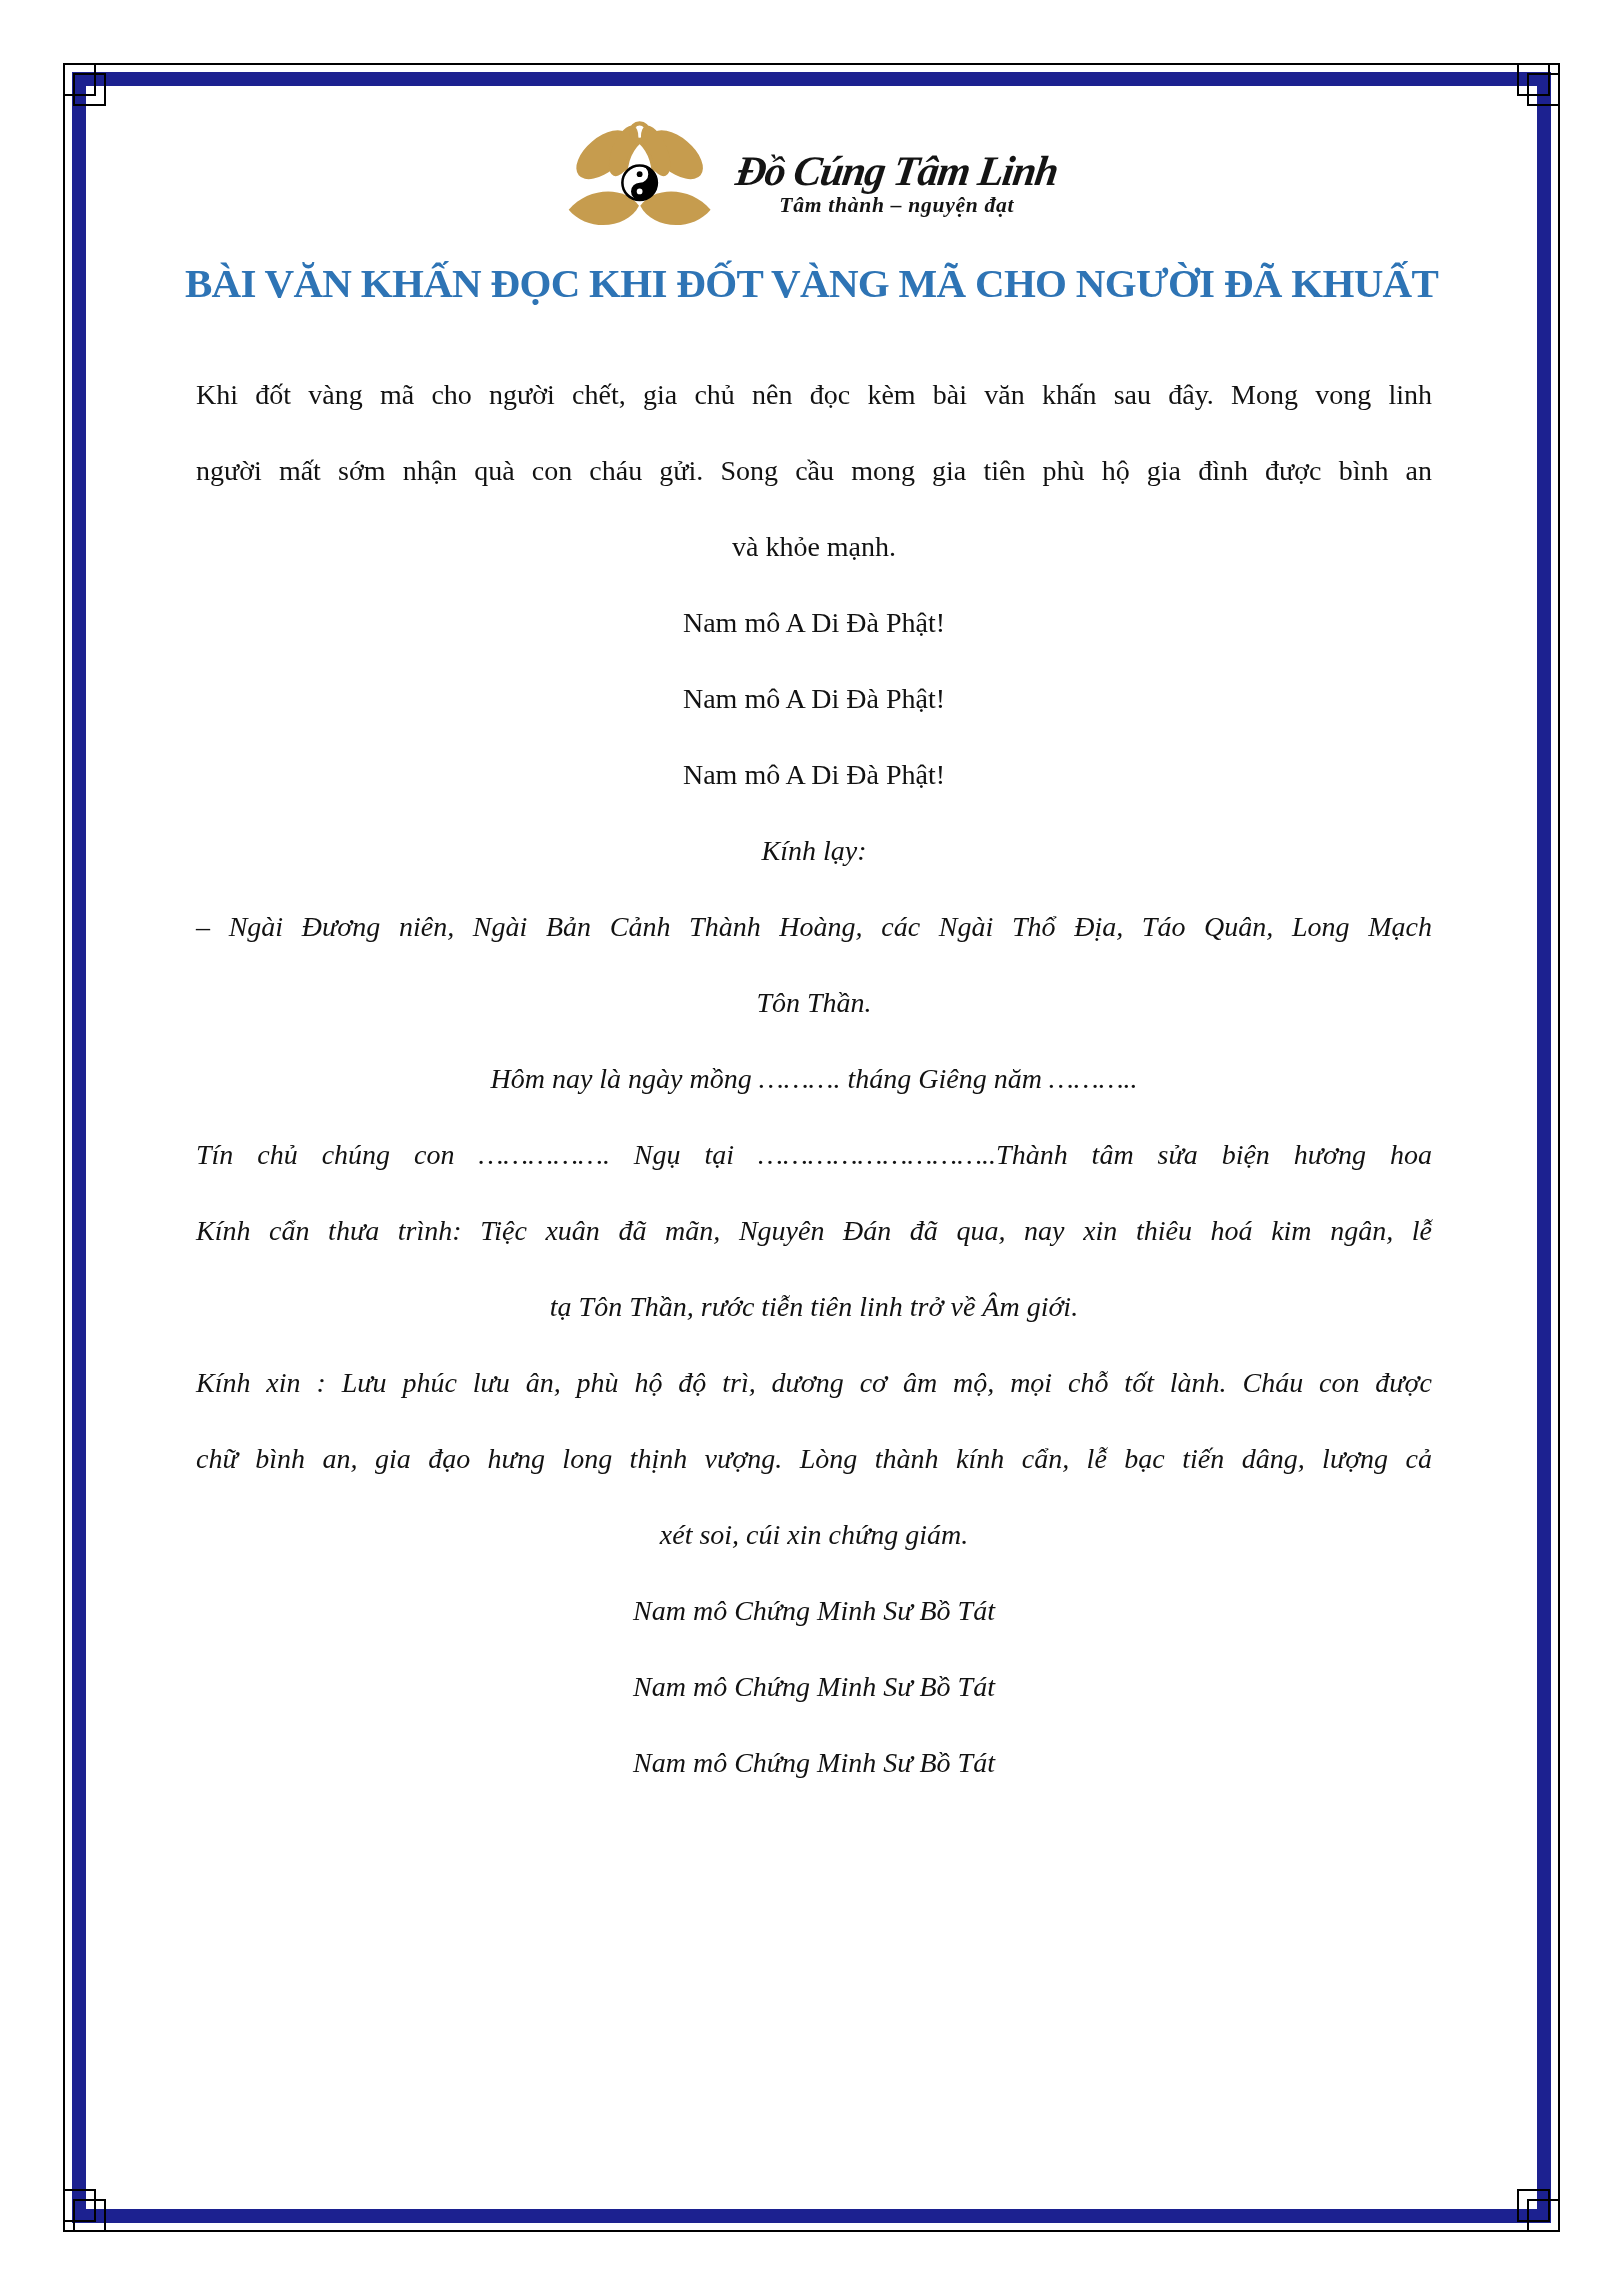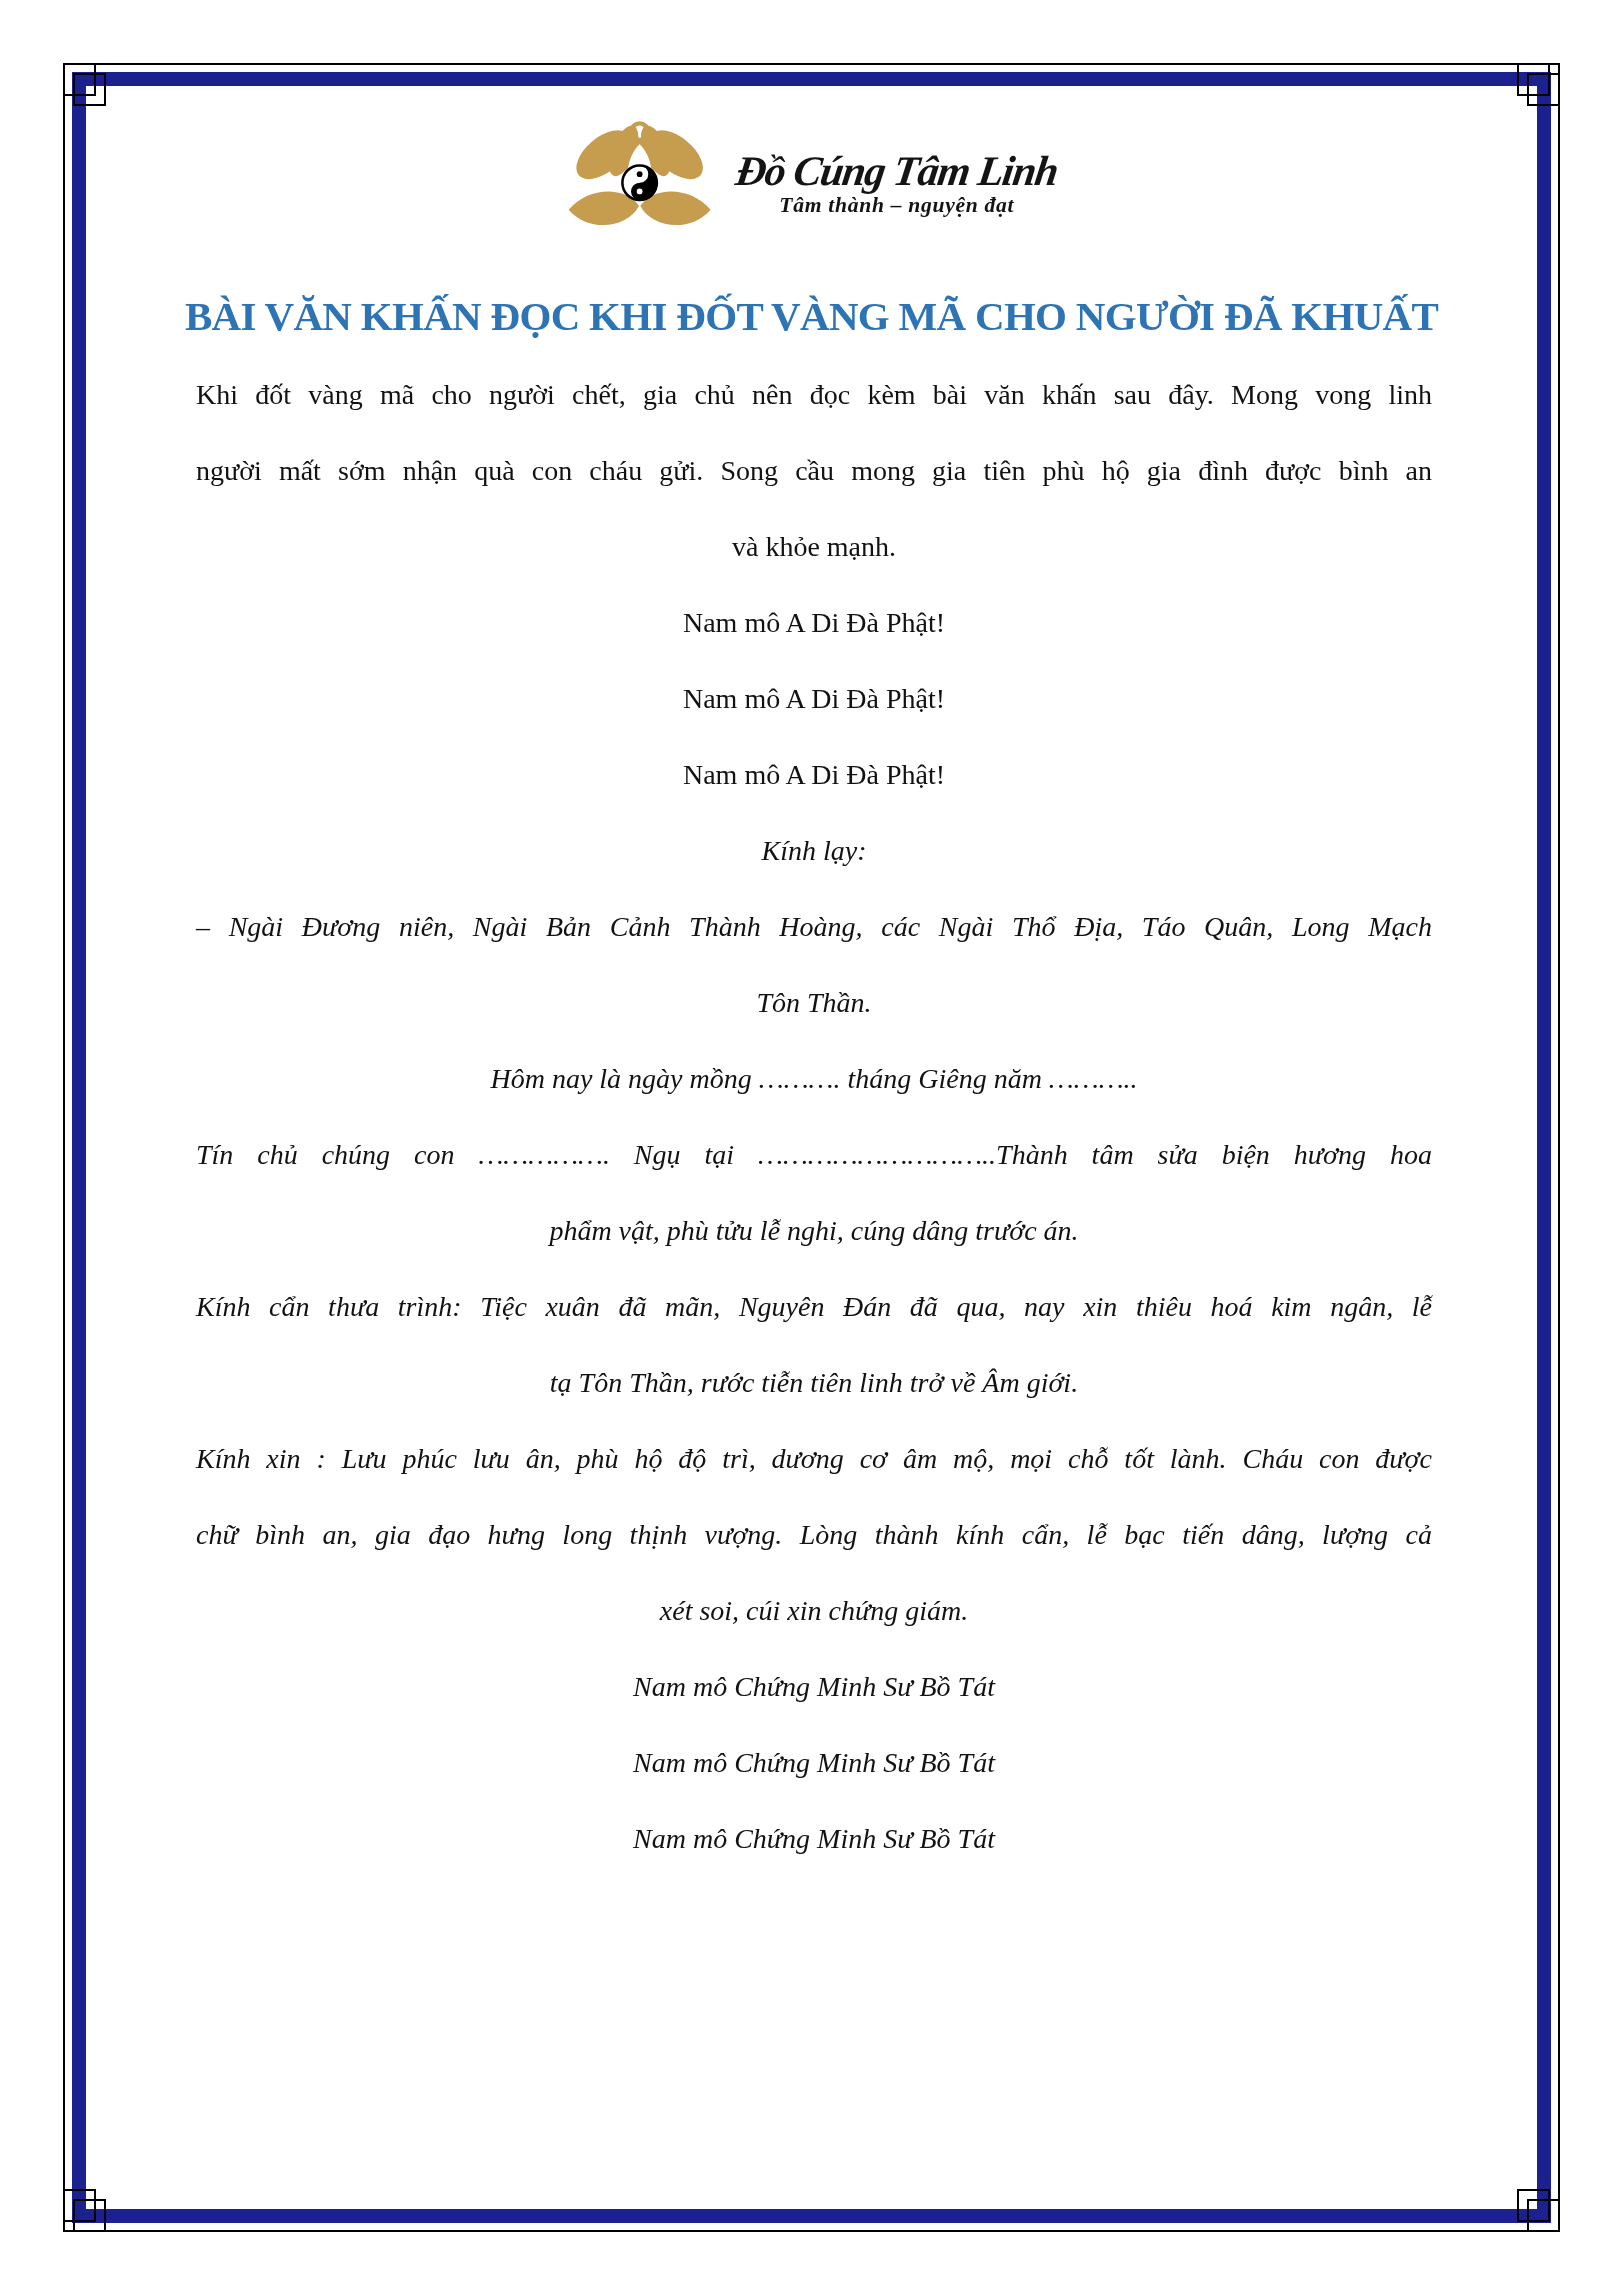--- a/index.html
+++ b/index.html
@@ -19,21 +19,21 @@
   .logo{position:absolute;top:113px;left:50%;transform:translateX(-50%);
         display:flex;align-items:center;gap:23.6px;}
   .lotus{width:147px;height:139px;display:block;}
   .logo-text{display:flex;flex-direction:column;align-items:center;}
   .brand{font-size:42px;font-weight:bold;font-style:italic;letter-spacing:-1.3px;
          transform:skewX(-8deg);white-space:nowrap;color:#141414;}
   .tagline{font-size:21.6px;font-weight:bold;font-style:italic;letter-spacing:0.7px;
            margin-top:-2.6px;color:#141414;white-space:nowrap;}
   
   .title{position:absolute;top:259px;left:105px;right:105px;text-align:center;
-         font-size:41px;font-weight:bold;color:#2e74b5;letter-spacing:-0.7px;white-space:nowrap;margin-top:33px;}
+         font-size:41px;font-weight:bold;color:#2e74b5;letter-spacing:-0.7px;white-space:nowrap;}
   
   .content{position:absolute;top:357px;left:196px;width:1236px;font-size:28px;}
   .line{height:76px;line-height:76px;text-align:center;}
   .jf{text-align:justify;text-align-last:justify;}
   .ctr{text-align:center;text-align-last:center;}
   .it{font-style:italic;}
   
   .footer{position:absolute;left:196px;right:110px;top:2127px;height:52px;line-height:52px;
           text-align:right;font-weight:bold;font-style:italic;font-size:31px;white-space:nowrap;
           color:#111;}
@@ -84,21 +84,20 @@
     <div class="line jf">người mất sớm nhận quà con cháu gửi. Song cầu mong gia tiên phù hộ gia đình được bình an</div>
     <div class="line">và khỏe mạnh.</div>
     <div class="line ctr">Nam mô A Di Đà Phật!</div>
     <div class="line ctr">Nam mô A Di Đà Phật!</div>
     <div class="line ctr">Nam mô A Di Đà Phật!</div>
     <div class="line it">Kính lạy:</div>
     <div class="line it jf">– Ngài Đương niên, Ngài Bản Cảnh Thành Hoàng, các Ngài Thổ Địa, Táo Quân, Long Mạch</div>
     <div class="line it">Tôn Thần.</div>
     <div class="line it">Hôm nay là ngày mồng ………. tháng Giêng năm ………..</div>
     <div class="line it jf">Tín chủ chúng con ……………. Ngụ tại ………………………..Thành tâm sửa biện hương hoa</div>
-    <div class="line it">phẩm vật, phù tửu lễ nghi, cúng dâng trước án.</div>
     <div class="line it jf">Kính cẩn thưa trình: Tiệc xuân đã mãn, Nguyên Đán đã qua, nay xin thiêu hoá kim ngân, lễ</div>
     <div class="line it">tạ Tôn Thần, rước tiễn tiên linh trở về Âm giới.</div>
     <div class="line it jf">Kính xin : Lưu phúc lưu ân, phù hộ độ trì, dương cơ âm mộ, mọi chỗ tốt lành. Cháu con được</div>
     <div class="line it jf">chữ bình an, gia đạo hưng long thịnh vượng. Lòng thành kính cẩn, lễ bạc tiến dâng, lượng cả</div>
     <div class="line it">xét soi, cúi xin chứng giám.</div>
     <div class="line it ctr">Nam mô Chứng Minh Sư Bồ Tát</div>
     <div class="line it ctr">Nam mô Chứng Minh Sư Bồ Tát</div>
     <div class="line it ctr">Nam mô Chứng Minh Sư Bồ Tát</div>
   </div>
 

